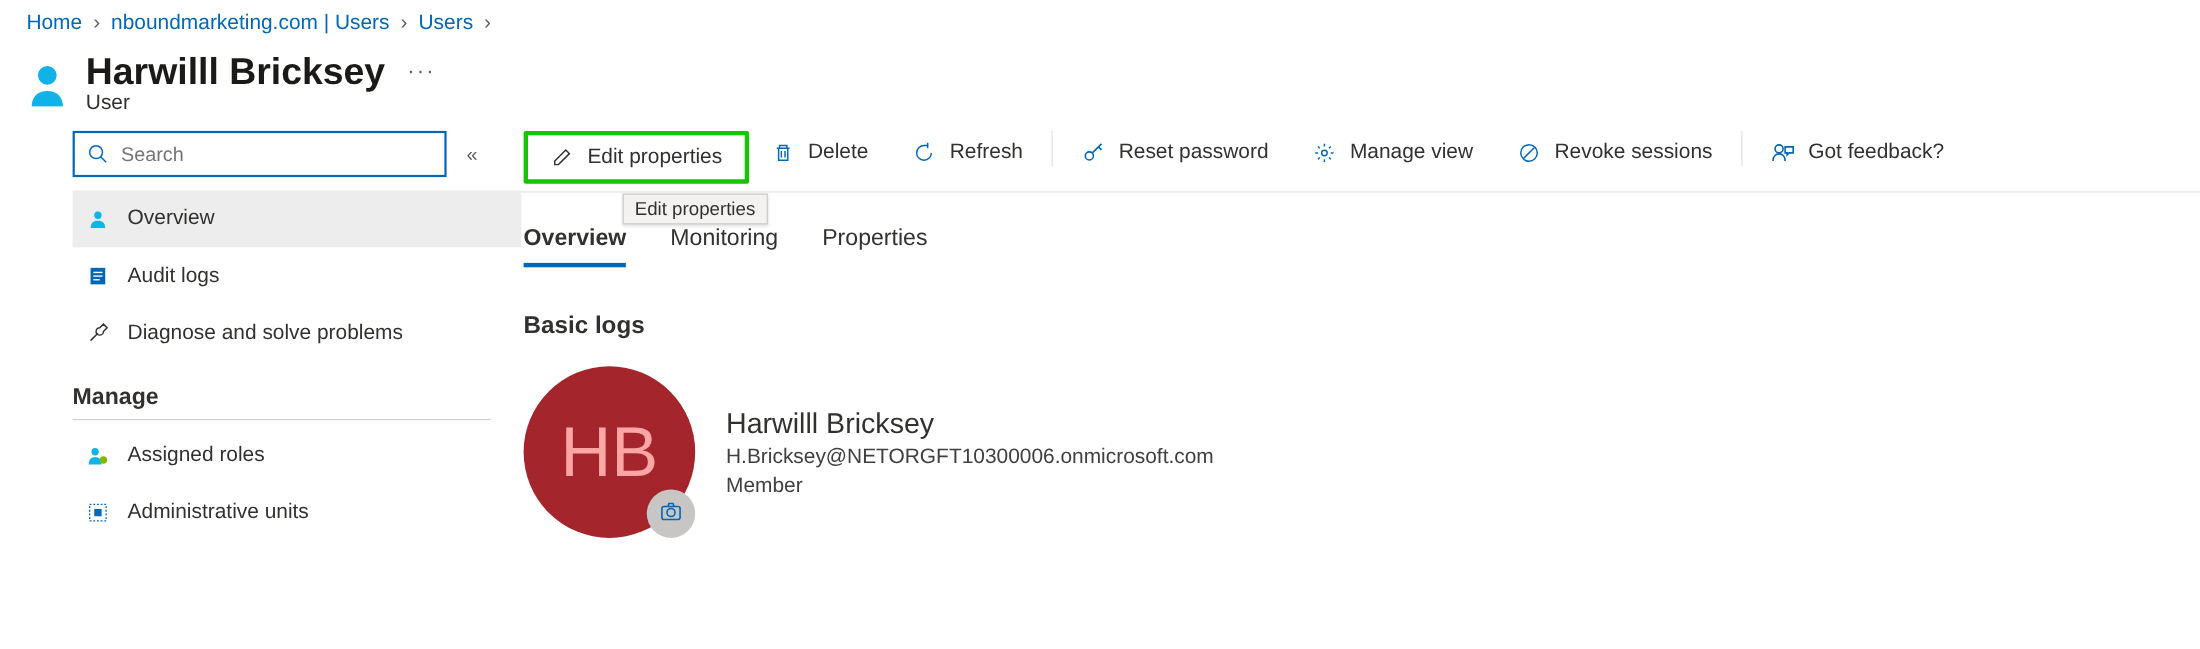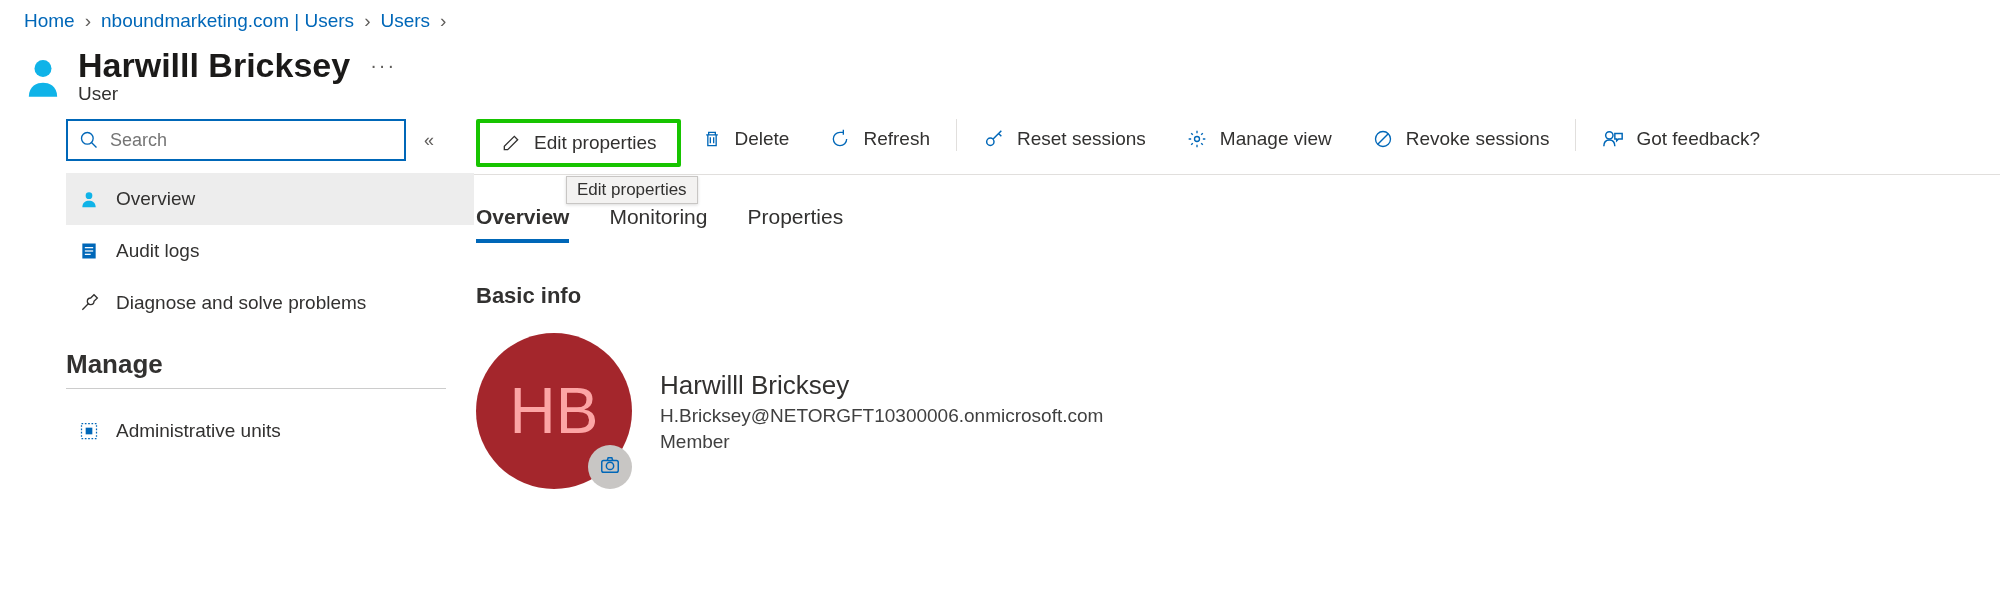--- a/index.html
+++ b/index.html
@@ -75,25 +75,25 @@
     height: 52px;
     padding: 0 12px;
     gap: 16px;
     font-size: 19px;
     cursor:pointer;
   }
   .nav-item.active { background:#ededed; }
   .nav-icon { width:22px; height:22px; display:flex; align-items:center; justify-content:center; flex-shrink:0; }
 
   .section-header {
-    font-size: 26px;
+    font-size: 21px;
     font-weight:600;
     padding: 14px 12px 8px 0;
     border-bottom: 1px solid #ccc;
-    margin: 6px 28px 16px 0;
+    margin: 6px 28px 6px 0;
   }
 
   .main {
     flex:1;
     padding-top: 0;
   }
   .toolbar {
     display:flex;
     height: 56px;
     gap: 0;
@@ -258,20 +258,30 @@
         <span>Diagnose and solve problems</span>
       </li>
     </ul>
 
     <div class="section-header">Manage</div>
 
     <ul class="nav-list">
       <li class="nav-item">
         <span class="nav-icon">
           <svg viewBox="0 0 24 24" width="20" height="20">
+              <circle cx="9" cy="8" r="4" fill="#0fb3e8"></circle>
+              <path d="M2 22 C2 16 5 14 9 14 C13 14 16 16 16 22 Z" fill="#0fb3e8"></path>
+              <circle cx="18" cy="17" r="4" fill="#7fba00"></circle>
+            </svg>
+        </span>
+        <span>Assigned roles</span>
+      </li>
+      <li class="nav-item">
+        <span class="nav-icon">
+          <svg viewBox="0 0 24 24" width="20" height="20">
               <rect x="3" y="3" width="18" height="18" fill="none" stroke="#0067b8" stroke-width="1.5" stroke-dasharray="2 2"></rect>
               <rect x="8" y="8" width="8" height="8" fill="#0067b8"></rect>
             </svg>
         </span>
         <span>Administrative units</span>
       </li>
     </ul>
   </aside>
 
   <main class="main">
@@ -301,21 +311,21 @@
         <span>Refresh</span>
       </button>
       <span class="tool-divider"></span>
       <button class="tool-btn">
         <span class="ti">
           <svg viewBox="0 0 24 24" width="22" height="22">
               <circle cx="8" cy="15" r="4" class="ln"></circle>
               <path d="M11 12 L20 3 M17 6 L20 9" class="ln"></path>
             </svg>
         </span>
-        <span>Reset sessions</span>
+        <span>Reset password</span>
       </button>
       <button class="tool-btn">
         <span class="ti">
           <svg viewBox="0 0 24 24" width="20" height="20">
               <circle cx="12" cy="12" r="3" class="ln"></circle>
               <path d="M12 2 V5 M12 19 V22 M2 12 H5 M19 12 H22 M5 5 L7 7 M17 17 L19 19 M5 19 L7 17 M17 7 L19 5" class="ln"></path>
             </svg>
         </span>
         <span>Manage view</span>
       </button>
@@ -342,21 +352,21 @@
 
       <div class="tooltip">Edit properties</div>
     </div>
 
     <div class="tabs">
       <div class="tab active">Overview</div>
       <div class="tab">Monitoring</div>
       <div class="tab">Properties</div>
     </div>
 
-    <h2 class="section-title">Basic info</h2>
+    <h2 class="section-title">Basic logs</h2>
 
     <div class="basic-info">
       <div class="avatar-wrap">
         <div class="avatar">HB</div>
         <div class="avatar-camera">
           <span>
             <svg viewBox="0 0 24 24" width="22" height="22">
                 <rect x="3" y="7" width="18" height="13" rx="2" class="ln"></rect>
                 <circle cx="12" cy="13" r="4" class="ln"></circle>
                 <path d="M9 7 L10 4 H14 L15 7" class="ln"></path>

